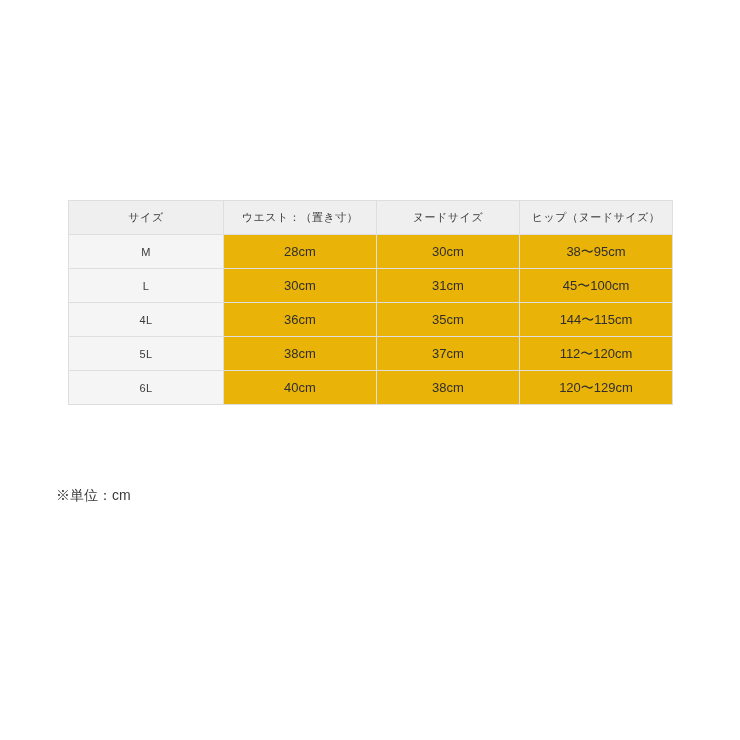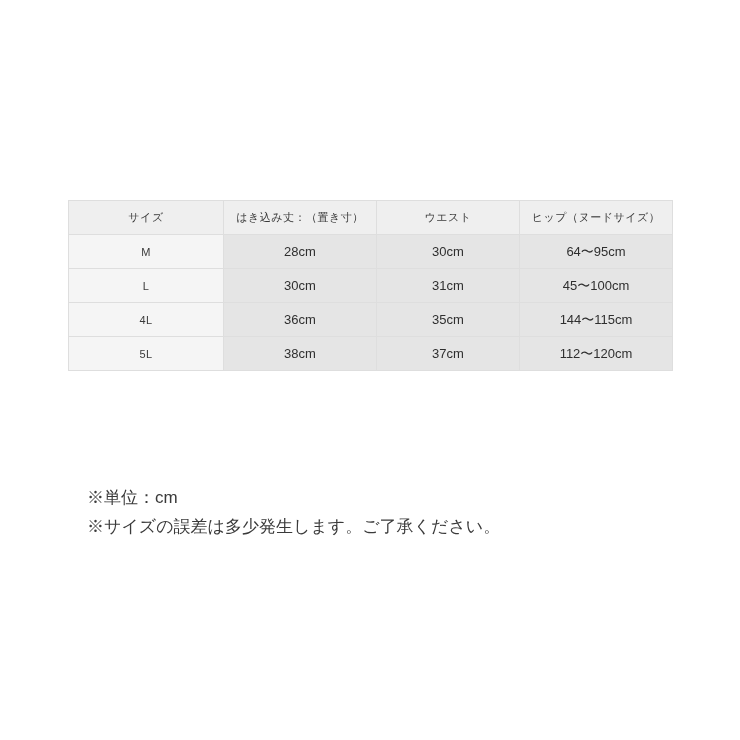--- a/index.html
+++ b/index.html
@@ -50,29 +50,29 @@
   col.c-rise { width: 143px; }
   col.c-hip { width: 153px; }
 
   table.size-table tbody th.row-label {
     background: #f5f5f5;
     font-size: 11px;
     color: #3a3a3a;
     letter-spacing: 0.5px;
   }
   table.size-table tbody td.value {
-    background: #e5e5e5;
+    background: #eab308;
     font-size: 13px;
     color: #2f2f2f;
   }
   .notes {
     position: absolute;
-    left: 87px;
+    left: 56px;
     top: 484px;
-    font-size: 17px;
+    font-size: 14px;
     line-height: 1.7;
     color: #3a3a3a;
   }
   .notes div {
     white-space: nowrap;
   }
 </style>
 </head>
 <body>
 
@@ -82,52 +82,57 @@
     <table class="size-table">
       <colgroup>
         <col class="c-size">
         <col class="c-waist">
         <col class="c-rise">
         <col class="c-hip">
       </colgroup>
       <thead>
         <tr>
           <th>サイズ</th>
-          <th>はき込み丈：（置き寸）</th>
-          <th>ウエスト</th>
+          <th>ウエスト：（置き寸）</th>
+          <th>ヌードサイズ</th>
           <th>ヒップ（ヌードサイズ）</th>
         </tr>
       </thead>
       <tbody>
         <tr>
           <th class="row-label">M</th>
           <td class="value">28cm</td>
           <td class="value">30cm</td>
-          <td class="value">64〜95cm</td>
+          <td class="value">38〜95cm</td>
         </tr>
         <tr>
           <th class="row-label">L</th>
           <td class="value">30cm</td>
           <td class="value">31cm</td>
           <td class="value">45〜100cm</td>
         </tr>
         <tr>
           <th class="row-label">4L</th>
           <td class="value">36cm</td>
           <td class="value">35cm</td>
           <td class="value">144〜115cm</td>
         </tr>
         <tr>
           <th class="row-label">5L</th>
           <td class="value">38cm</td>
           <td class="value">37cm</td>
           <td class="value">112〜120cm</td>
         </tr>
+        <tr>
+          <th class="row-label">6L</th>
+          <td class="value">40cm</td>
+          <td class="value">38cm</td>
+          <td class="value">120〜129cm</td>
+        </tr>
       </tbody>
     </table>
   </div>
 
   <div class="notes">
     <div>※単位：cm</div>
-    <div>※サイズの誤差は多少発生します。ご了承ください。</div>
   </div>
 
 </div>
 
 </body></html>

